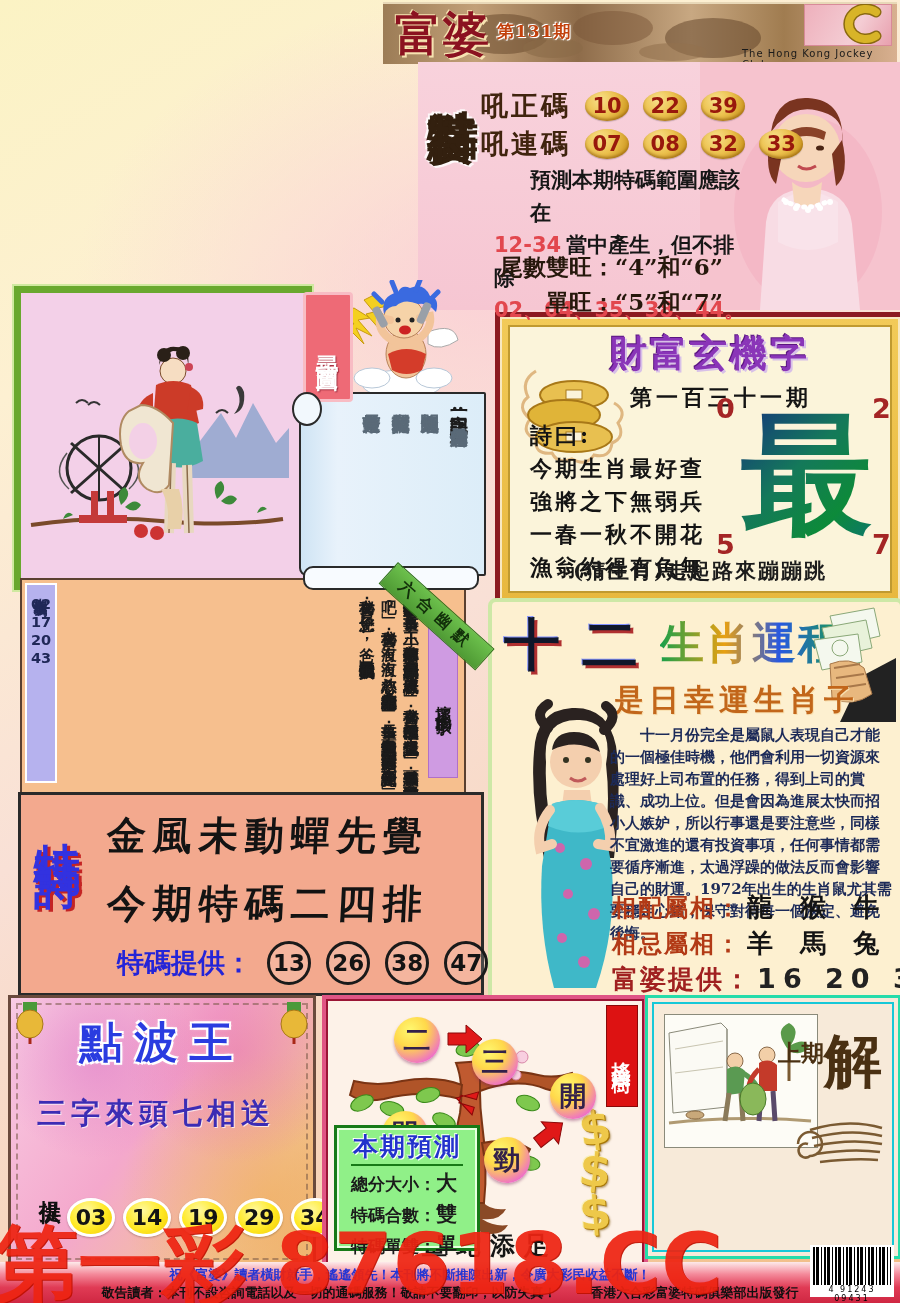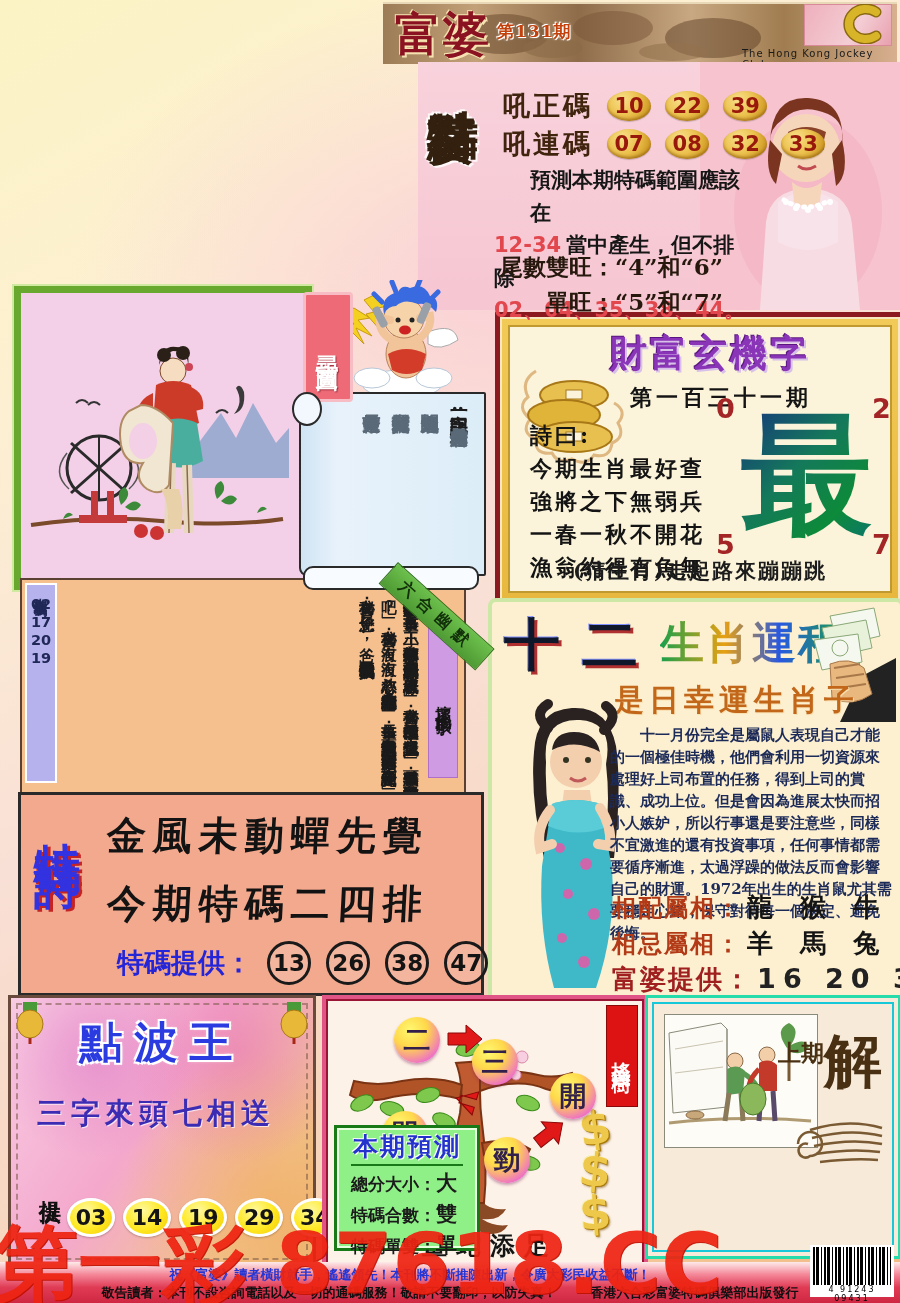--- a/index.html
+++ b/index.html
@@ -26,21 +26,21 @@
     text-shadow:1px 1px 0 #fff,-1px -1px 0 #fff,0 0 3px #fff;}
   .club-name{left:742px;top:48px;font-size:10px;color:#1a1a1a;z-index:3;letter-spacing:1px;}
   .banknote{right:8px;top:4px;width:86px;height:40px;background:linear-gradient(120deg,#eeb0bc,#f4cdd4 60%,#e8a0ae);
     border:1px solid #d88a98;z-index:2;}
   .horseshoe{right:18px;top:4px;width:46px;height:40px;z-index:4;}
 
   
   .pink-panel{left:418px;top:62px;width:482px;height:248px;background:linear-gradient(180deg,#f8d2dc,#f6c6d2);}
   .v-title{left:424px;top:70px;height:246px;font-size:51px;line-height:1.13;color:#33200f;z-index:4;
     text-shadow:0 0 3px #fff,2px 2px 0 rgba(255,255,255,.8),-2px -2px 0 rgba(255,255,255,.8);}
-  .roar-row{left:503px;z-index:4;white-space:nowrap;}
+  .roar-row{left:481px;z-index:4;white-space:nowrap;}
   .roar-label{font-size:27px;color:#40240e;font-weight:bold;letter-spacing:3px;vertical-align:middle;}
   .ball-gold{display:inline-block;width:44px;height:30px;border-radius:50%;margin-left:9px;vertical-align:middle;
     background:radial-gradient(circle at 35% 30%,#f8e08a,#ecبة 0,#ecc14e 45%,#c89018 90%);
     background:radial-gradient(circle at 35% 30%,#f8e08a,#ecc14e 45%,#c89018 90%);
     color:#98180c;font-weight:bold;font-size:21px;line-height:30px;text-align:center;
     box-shadow:inset 0 -2px 3px rgba(120,70,0,.5),0 1px 1px rgba(0,0,0,.2);}
   .forecast{left:494px;top:164px;width:260px;z-index:4;line-height:1.55;}
   .fc-black{font-size:21px;font-weight:bold;color:#161616;}
   .fc-red{color:#e2474e;font-weight:bold;font-size:21px;}
   .tails{left:500px;top:250px;z-index:4;font-size:23px;color:#26180c;font-weight:bold;line-height:1.5;}
@@ -360,21 +360,21 @@
     <div class="abs mystery-hint serif">(猜生肖)走起路來蹦蹦跳</div>
   </div>
 </div>
 
 <div class="abs humor">
   <div class="lucky-strip">
     <span class="lab">本期幸運號碼</span>
     <span class="nums">02
 17
 20
-19</span>
+43</span>
   </div>
   <div class="joke">董事長把女秘書偷偷叫進辦公室　董事長：「小王，給你打聽個事，新入職的那個小伙子張新磊，表現怎麼樣？」　女秘書：「工作挺積極的，也很認真負責！」　董事長點頭：「沒談戀愛耽誤工作吧？」　女秘書：「沒有，沒有，您放心，這些新人都在我掌控之中！」　董事長：「這個兒子沒讓我失望，你周圍有好女孩，給我兒子介紹一下！」　女秘書：「您兒子……爸，其實我已經懷了他的孩子」</div>
   <div class="humor-side-label">
     <span>壞了他的孩子</span>
   </div>
 </div>
 <div class="abs humor-ribbon">
   <span>六合幽默</span>
 </div>
 

